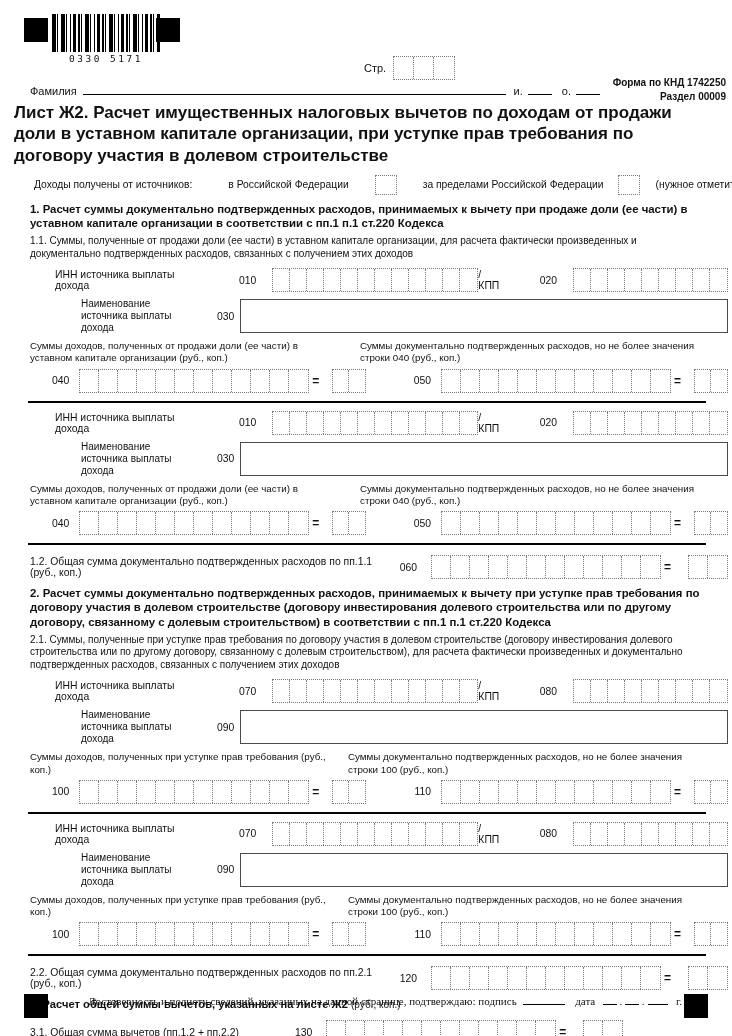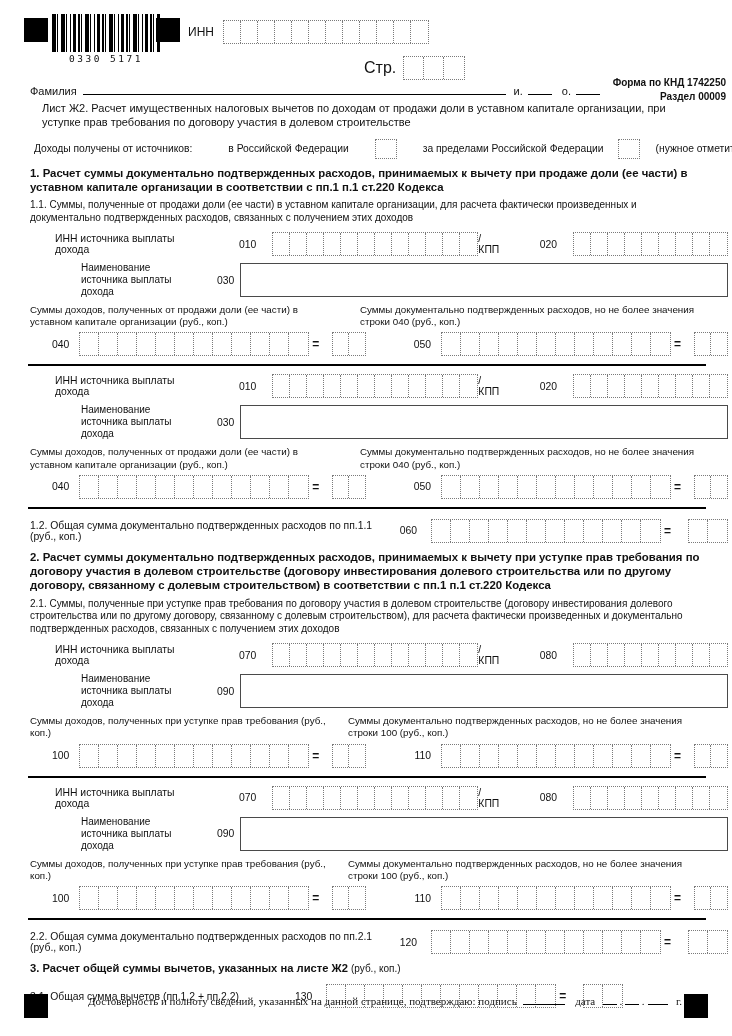--- a/index.html
+++ b/index.html
@@ -19,31 +19,31 @@
       #000 12px 13px,#fff 13px 16px,#000 16px 17px,#fff 17px 19px,#000 19px 22px,#fff 22px 24px); }
   .bc-digits { font-family:"DejaVu Sans Mono", monospace; font-size:9.5px; letter-spacing:2.5px; margin-top:1px; white-space:nowrap; }
 
   .cells { display:flex; border:1px dotted #7a7a7a; height:24px; background:#fff; }
   .cell { width:17px; height:100%; border-right:1px dotted #7a7a7a; }
   .cell:last-child { border-right:none; }
 
   .inn-area { position:absolute; left:188px; top:20px; display:flex; align-items:center; }
   .inn-area .fld-lbl { font-size:12px; margin-right:9px; }
   .str-area { position:absolute; left:364px; top:56px; display:flex; align-items:center; }
-  .str-area .fld-lbl { font-size:16px; margin-right:7px; }
+  .str-area .fld-lbl { font-size:11px; margin-right:7px; }
   .str-area .cell { width:20px; }
 
   .surname-line { position:absolute; left:30px; top:84px; width:580px; display:flex; align-items:baseline; font-size:11px; }
   .uline { display:inline-block; border-bottom:1px solid #000; height:11px; }
   .u-fill { flex:1; margin:0 8px 0 6px; }
   .u-short { width:24px; margin:0 10px 0 5px; }
   .form-codes { position:absolute; right:6px; top:76px; text-align:right; font-weight:bold; font-size:10px; line-height:1.35; }
 
   
-  .title { margin:4px 28px 0 42px; font-weight:normal; font-size:11px; line-height:1.25; }
+  .title { margin:4px 28px 0 14px; font-weight:bold; font-size:17px; line-height:1.25; }
 
   .sources { display:flex; align-items:center; margin:9px 22px 0 34px; font-size:10.3px; white-space:nowrap; }
   .checkbox { width:22px; height:20px; border:1px dotted #7a7a7a; flex:none; }
   .src-opt1 { margin-left:36px; }
   .src-cb1  { margin-left:26px; }
   .src-opt2 { margin-left:26px; }
   .src-cb2  { margin-left:14px; }
   .src-note { margin-left:16px; }
 
   .sec-heading { margin:7px 26px 0 30px; font-weight:bold; font-size:11.4px; line-height:1.25; }
@@ -102,37 +102,20 @@
 <div class="page">
 
   <div class="hdr">
     <div class="sq sq-tl"></div>
     <div class="barcode">
       <div class="bars"></div>
       <div class="bc-digits">0330 5171</div>
     </div>
     <div class="sq sq-tm"></div>
 
-    <div class="inn-area">
-      <span class="fld-lbl">ИНН</span>
-      <div class="cells">
-          <div class="cell"></div>
-          <div class="cell"></div>
-          <div class="cell"></div>
-          <div class="cell"></div>
-          <div class="cell"></div>
-          <div class="cell"></div>
-          <div class="cell"></div>
-          <div class="cell"></div>
-          <div class="cell"></div>
-          <div class="cell"></div>
-          <div class="cell"></div>
-          <div class="cell"></div>
-        </div>
-    </div>
 
     <div class="str-area">
       <span class="fld-lbl">Стр.</span>
       <div class="cells">
           <div class="cell"></div>
           <div class="cell"></div>
           <div class="cell"></div>
         </div>
     </div>
 

